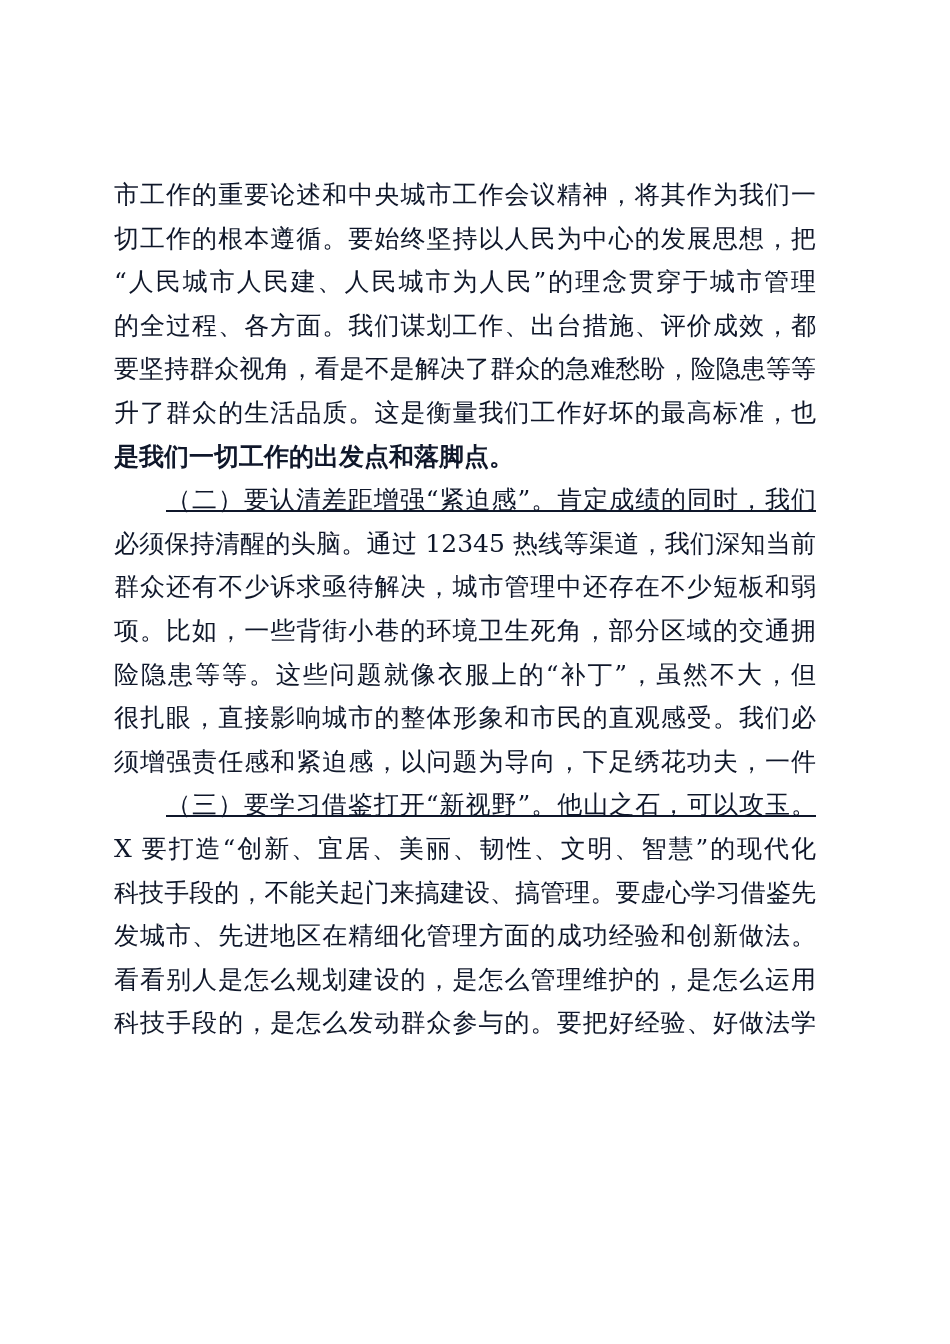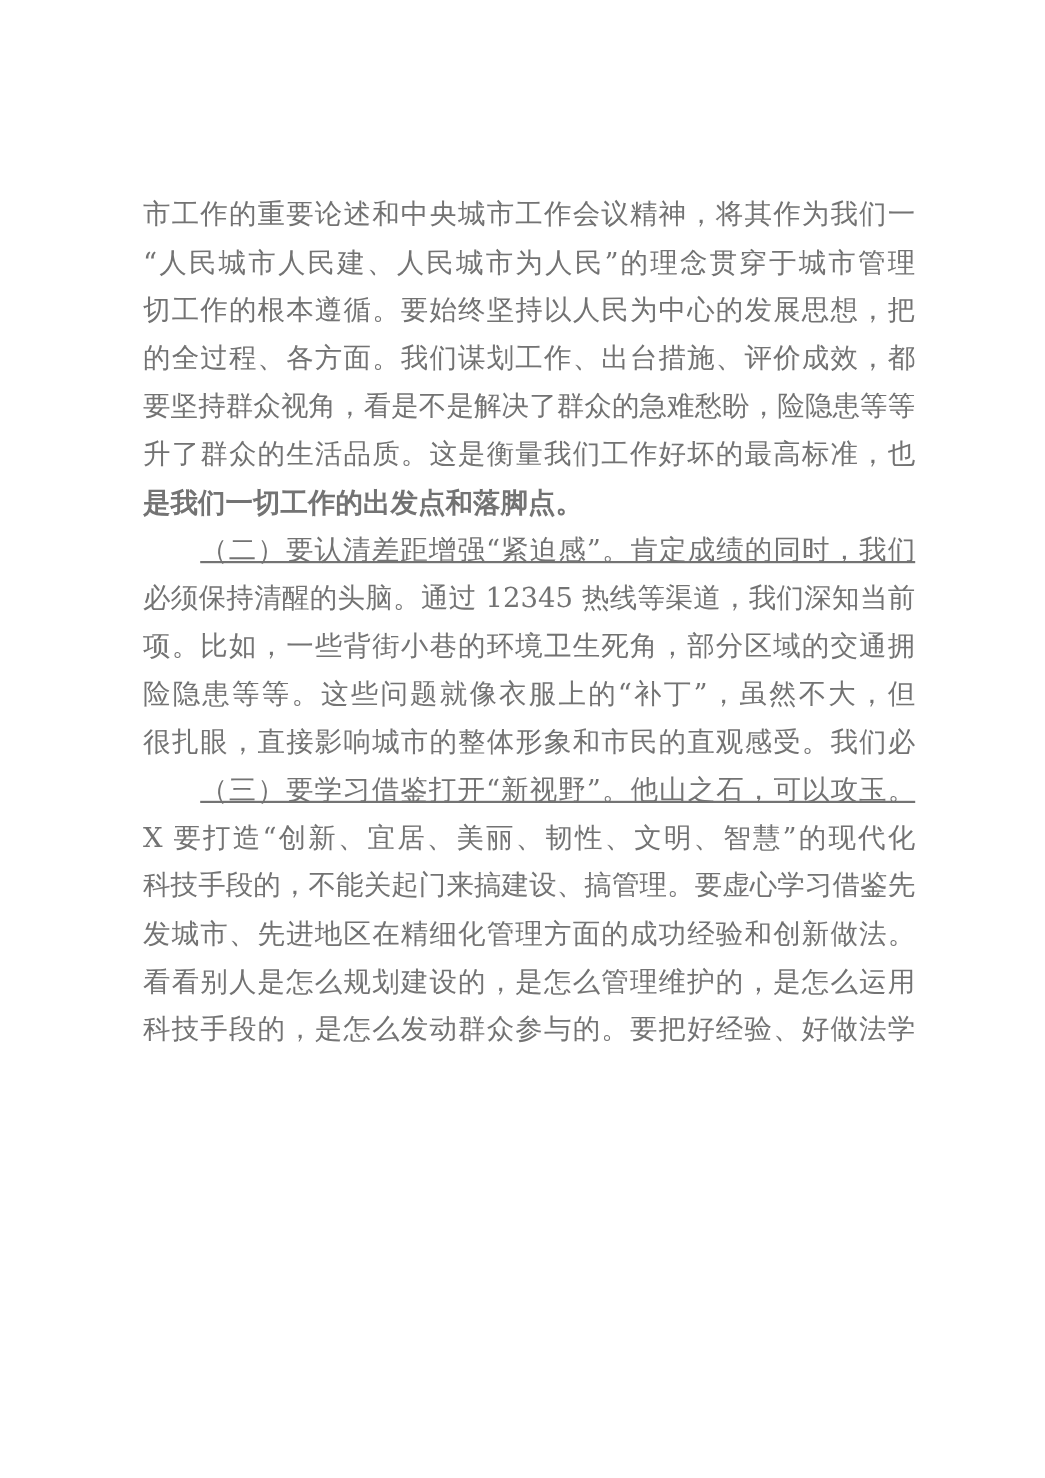--- a/index.html
+++ b/index.html
@@ -1,47 +1,49 @@
 <!DOCTYPE html>
 <html><head>
 <meta charset="utf-8">
 <style>
   html, body { margin: 0; padding: 0; background: #ffffff; }
   body { width: 950px; height: 1344px; position: relative; overflow: hidden; }
   .page {
-    position: absolute; left: 130px; top: 173px; width: 702px;
+    position: absolute; left: 114px; top: 173px; width: 702px;
     font-family: "DejaVu Serif", "Liberation Serif", serif;
-    font-size: 25px; color: #737373; line-height: 43.6px;
+    font-size: 25px; color: #0f172a; line-height: 43.6px;
   }
   .line {
     display: block; height: 43.6px; white-space: nowrap;
     text-align: justify; text-align-last: justify;
   }
   .line.last { text-align-last: left; font-weight: bold; }
   .line.indent { padding-left: 52px; text-decoration: underline; }
 </style>
 </head>
 <body>
 
 <div class="page">
   <div>
     <span class="line">市工作的重要论述和中央城市工作会议精神，将其作为我们一</span>
+    <span class="line">切工作的根本遵循。要始终坚持以人民为中心的发展思想，把</span>
     <span class="line">“人民城市人民建、人民城市为人民”的理念贯穿于城市管理</span>
-    <span class="line">切工作的根本遵循。要始终坚持以人民为中心的发展思想，把</span>
     <span class="line">的全过程、各方面。我们谋划工作、出台措施、评价成效，都</span>
     <span class="line">要坚持群众视角，看是不是解决了群众的急难愁盼，险隐患等等</span>
     <span class="line">升了群众的生活品质。这是衡量我们工作好坏的最高标准，也</span>
     <span class="line last">是我们一切工作的出发点和落脚点。</span>
   </div>
   <div>
     <span class="line indent">（二）要认清差距增强“紧迫感”。肯定成绩的同时，我们</span>
     <span class="line">必须保持清醒的头脑。通过 12345 热线等渠道，我们深知当前</span>
+    <span class="line">群众还有不少诉求亟待解决，城市管理中还存在不少短板和弱</span>
     <span class="line">项。比如，一些背街小巷的环境卫生死角，部分区域的交通拥</span>
     <span class="line">险隐患等等。这些问题就像衣服上的“补丁”，虽然不大，但</span>
     <span class="line">很扎眼，直接影响城市的整体形象和市民的直观感受。我们必</span>
+    <span class="line">须增强责任感和紧迫感，以问题为导向，下足绣花功夫，一件</span>
   </div>
   <div>
     <span class="line indent">（三）要学习借鉴打开“新视野”。他山之石，可以攻玉。</span>
     <span class="line">X 要打造“创新、宜居、美丽、韧性、文明、智慧”的现代化</span>
     <span class="line">科技手段的，不能关起门来搞建设、搞管理。要虚心学习借鉴先</span>
     <span class="line">发城市、先进地区在精细化管理方面的成功经验和创新做法。</span>
     <span class="line">看看别人是怎么规划建设的，是怎么管理维护的，是怎么运用</span>
     <span class="line">科技手段的，是怎么发动群众参与的。要把好经验、好做法学</span>
   </div>
 </div>

